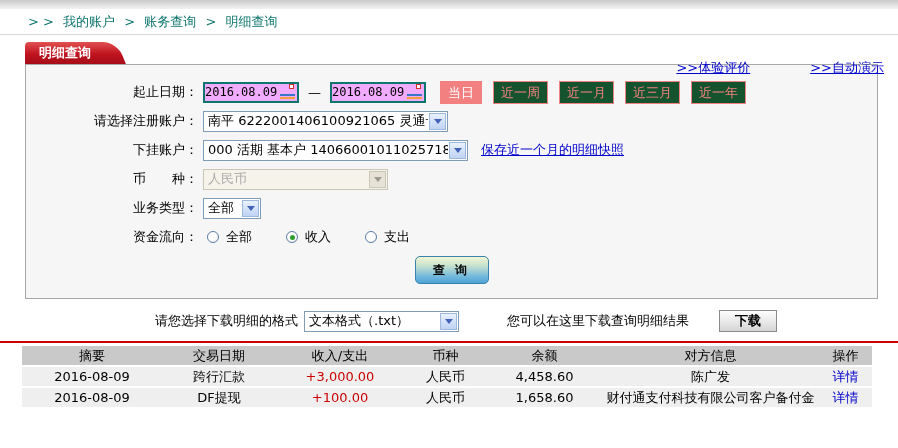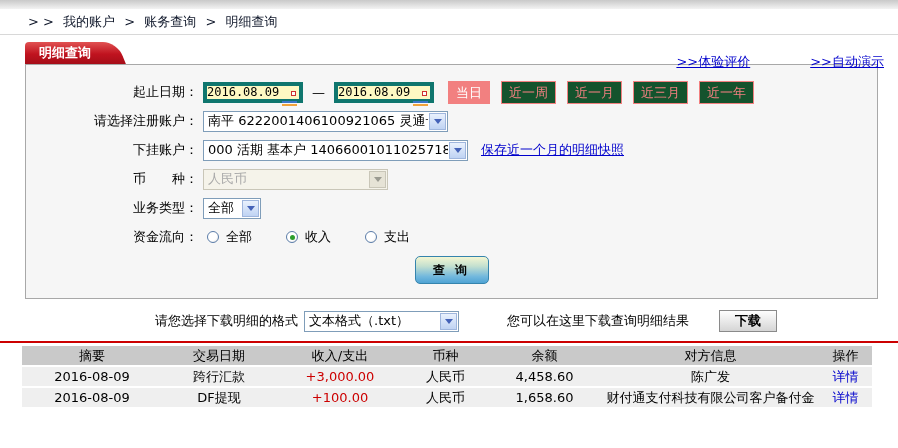--- a/index.html
+++ b/index.html
@@ -7,50 +7,50 @@
   body {
     width:898px; height:448px; overflow:hidden;
     background:#ffffff; color:#000;
     font-family:"DejaVu Sans", sans-serif; font-size:12px;
   }
   
   .top-band { height:9px; background:linear-gradient(180deg,#c9c9c9,#f3f3f3); }
   
   .breadcrumb {
     height:26px; line-height:26px; padding-left:28px;
-    color:#0f172a; font-size:13px; border-bottom:1px solid #d8d8d8;
+    color:#0f766e; font-size:13px; border-bottom:1px solid #d8d8d8;
   }
   .breadcrumb span { margin-right:5px; }
   .breadcrumb .crumb { cursor:pointer; }
   
   .header-row { position:relative; height:22px; margin-top:7px; }
   .page-tab {
     position:absolute; left:25px; top:0; height:22px; line-height:22px;
     padding:0 10px 0 14px; color:#fff; font-weight:bold; font-size:13px;
     background:linear-gradient(180deg,#e15252 0%,#c0131f 55%,#a50d18 100%);
     border-radius:4px 0 0 0; z-index:1;
   }
   .page-tab::after {
     content:""; position:absolute; right:-16px; top:0; width:28px; height:22px;
     background:linear-gradient(180deg,#e15252 0%,#c0131f 55%,#a50d18 100%);
     transform:skewX(22deg); transform-origin:top left;
     border-radius:2px 14px 0 0; z-index:-1;
   }
-  .header-links { position:absolute; right:14px; top:11px; display:flex; gap:60px; }
+  .header-links { position:absolute; right:14px; top:17px; display:flex; gap:60px; }
   .header-links a { color:#0000cc; font-size:13px; text-decoration:underline; cursor:pointer; }
   
   .panel {
     margin:0 20px 0 25px; border:1px solid #a8a8a8; background:#f6f6f6;
     padding:15px 0 14px;
   }
   .form-row { display:flex; align-items:center; height:24px; margin-bottom:5px; }
   .form-label { width:172px; text-align:right; font-size:13px; flex:none; }
   .ctl { margin-left:5px; }
   
-  .date-box { display:inline-flex; align-items:flex-end; border:4px solid #0f766e; background:#fef9c3; height:21px; }
+  .date-box { display:inline-flex; align-items:center; border:2px solid #0f766e; background:#f0abfc; height:21px; }
   .date-text {
     width:72px; border:none; outline:none; background:transparent; padding:0;
     text-align:center; font:12px "DejaVu Sans Mono", monospace;
   }
   .cal-btn { width:20px; position:relative; background:#ededed; border-left:1px solid #b8b8b8; cursor:pointer; }
   .cal-blue   { position:absolute; top:2px; left:2px; right:2px; height:2px; background:#3a76c8; }
   .cal-orange { position:absolute; top:5px; left:2px; right:2px; height:2px; background:#f0a23a; }
   .cal-grid   {
     position:absolute; top:9px; left:2px; right:2px; bottom:2px;
     background:

